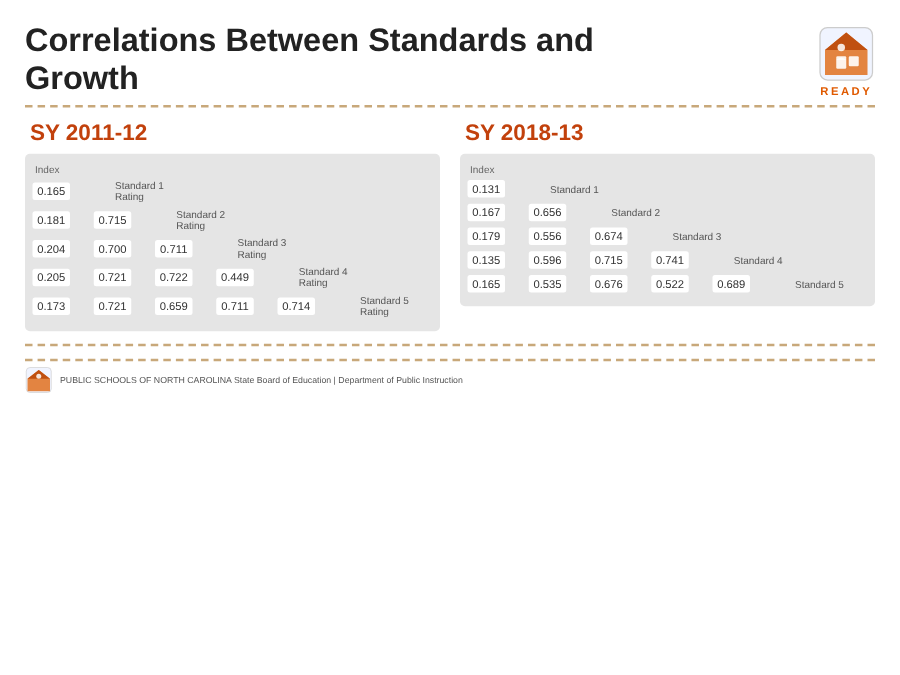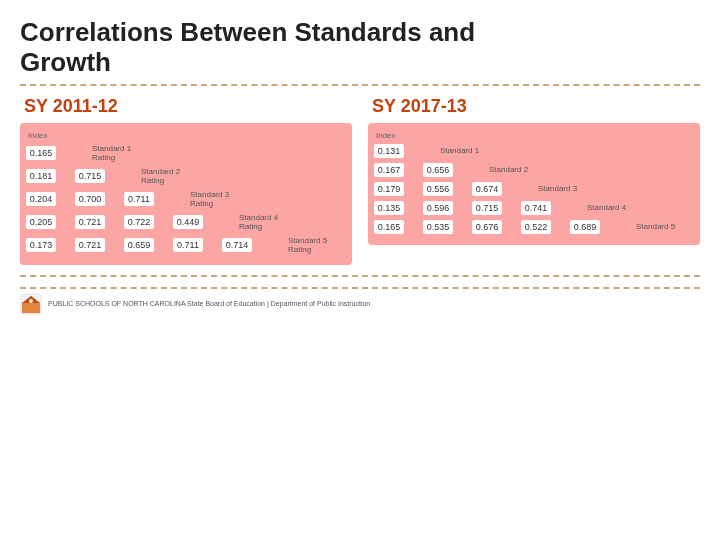--- a/index.html
+++ b/index.html
@@ -100,21 +100,21 @@
     }
 
     .std-label {
       font-size: 8px;
       color: #555;
       white-space: nowrap;
       margin-left: 17px;
     }
 
     .matrix-block {
-      background: #fca5a5;
+      background: #e5e5e5;
       border-radius: 4px;
       padding: 8px 6px 6px 6px;
     }
 
     .idx-row {
       font-size: 8px;
       color: #666;
       margin-bottom: 4px;
       padding-left: 2px;
     }
@@ -126,20 +126,34 @@
       gap: 19px;
     }
   </style>
 </head>
 <body>
 
 <div class="header-section">
   <div class="main-title">
     <span>Correlations Between Standards and</span><br>
     <span>Growth</span>
+  </div>
+  <div class="logo-area">
+    <svg class="logo-house" viewBox="0 0 46 46">
+      <rect x="2" y="2" width="42" height="42" rx="6" fill="#f0f4ff" stroke="#ccc" stroke-width="1"></rect>
+
+      <polygon points="23,6 40,20 40,40 6,40 6,20" fill="#e07020" opacity="0.85"></polygon>
+      <polygon points="23,6 40,20 6,20" fill="#c05010"></polygon>
+      <rect x="15" y="25" width="8" height="10" rx="1" fill="#fff" opacity="0.9"></rect>
+      <rect x="25" y="25" width="8" height="8" rx="1" fill="#fff" opacity="0.9"></rect>
+
+      <circle cx="19" cy="18" r="3" fill="#fff" opacity="0.85"></circle>
+      <path d="M15,28 Q19,24 23,28" fill="#fff" opacity="0.85"></path>
+    </svg>
+    <div class="logo-text">READY</div>
   </div>
 </div>
 
 <hr class="dashed-line">
 
 <div class="columns-wrapper">
 
   <div class="column">
     <div class="col-label">SY 2011-12</div>
     <div class="matrix-block">
@@ -176,21 +190,21 @@
         <span class="val-cell">0.721</span>
         <span class="val-cell">0.659</span>
         <span class="val-cell">0.711</span>
         <span class="val-cell">0.714</span>
         <span class="std-label">Standard 5<br>Rating</span>
       </div>
     </div>
   </div>
 
   <div class="column">
-    <div class="col-label">SY 2017-13</div>
+    <div class="col-label">SY 2018-13</div>
     <div class="matrix-block">
       <div class="idx-row">Index</div>
 
       <div class="data-row">
         <span class="val-cell">0.131</span>
         <span class="std-label">Standard 1</span>
       </div>
 
       <div class="data-row">
         <span class="val-cell">0.167</span>

